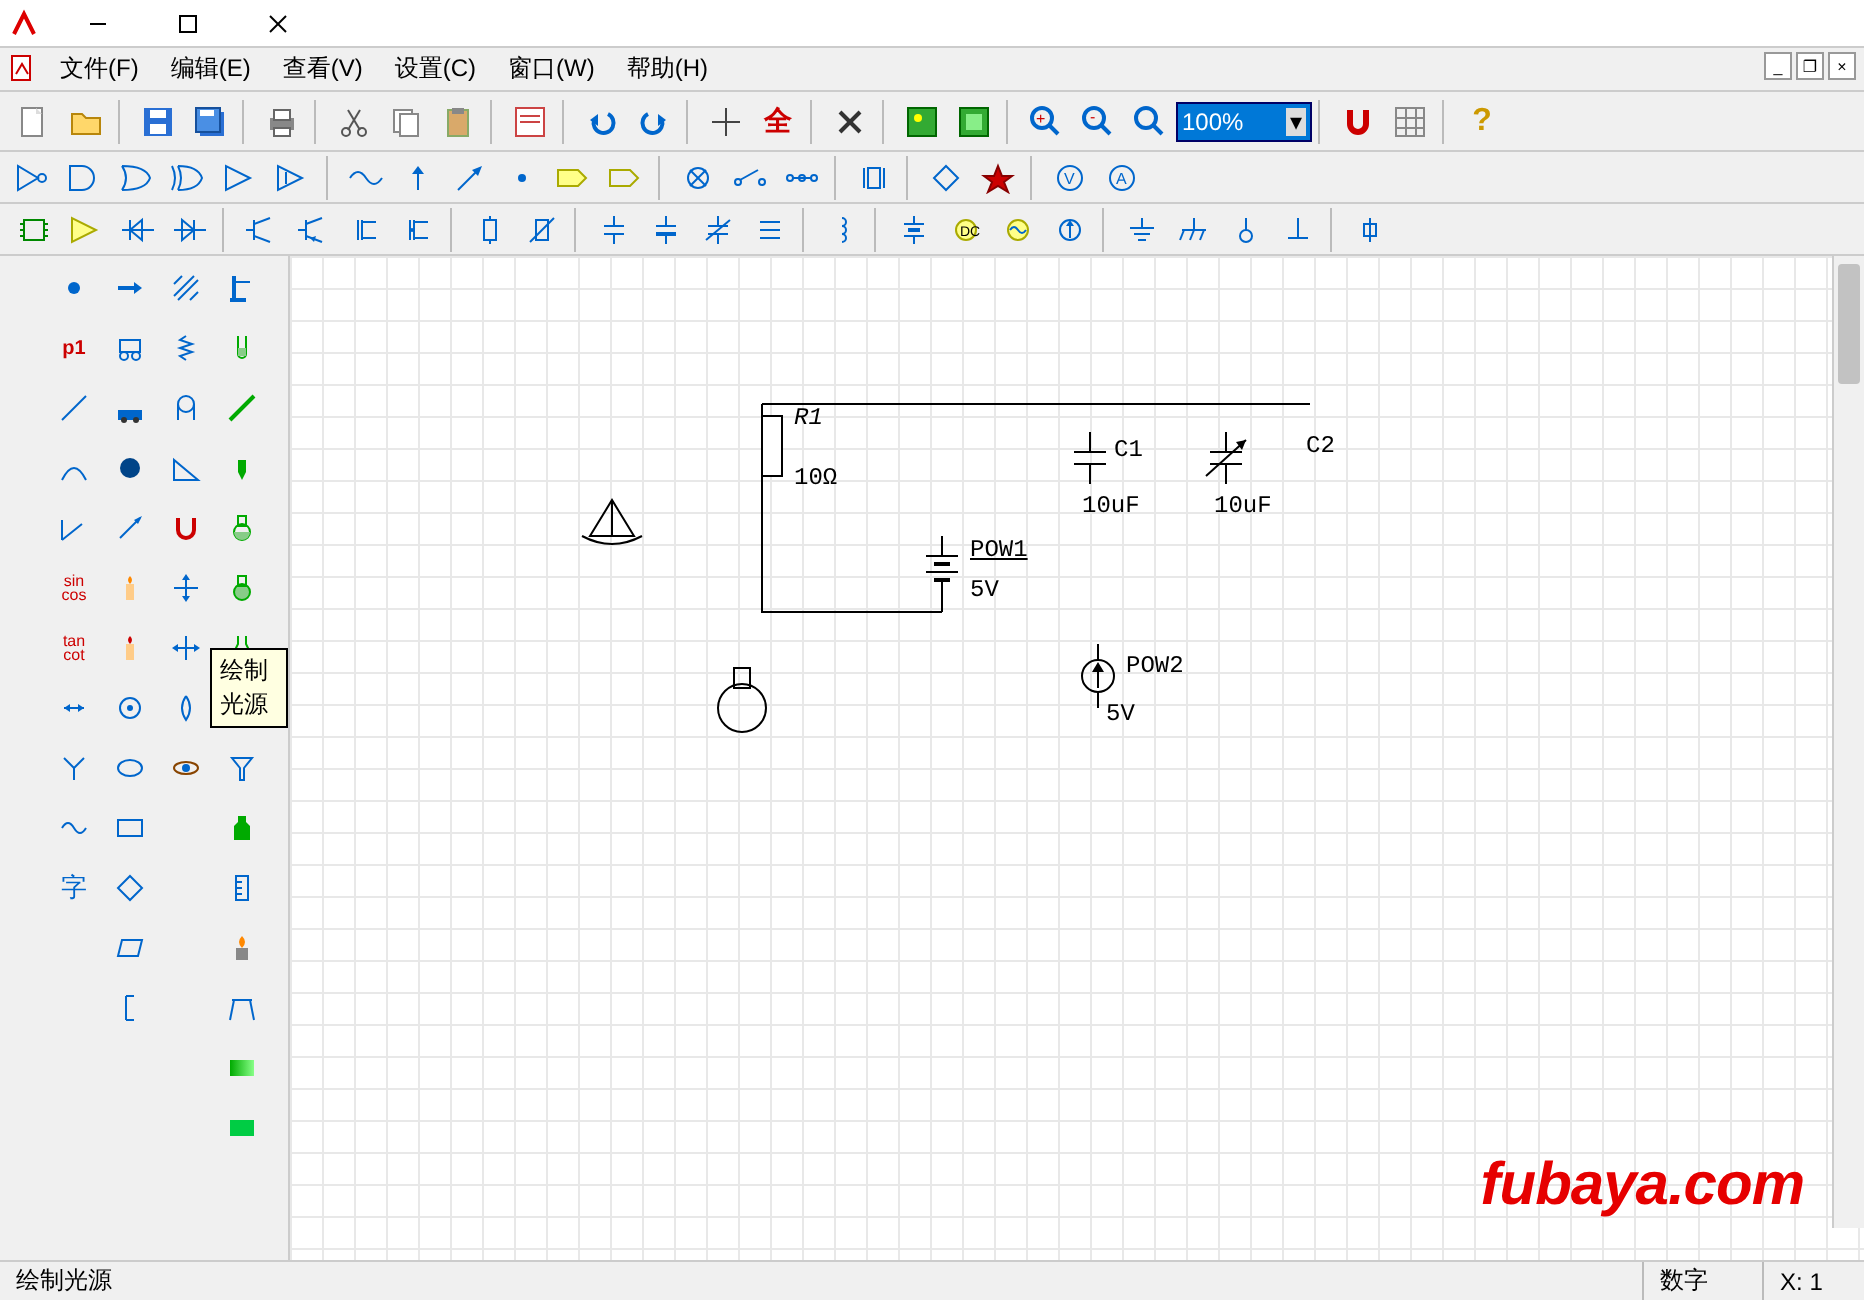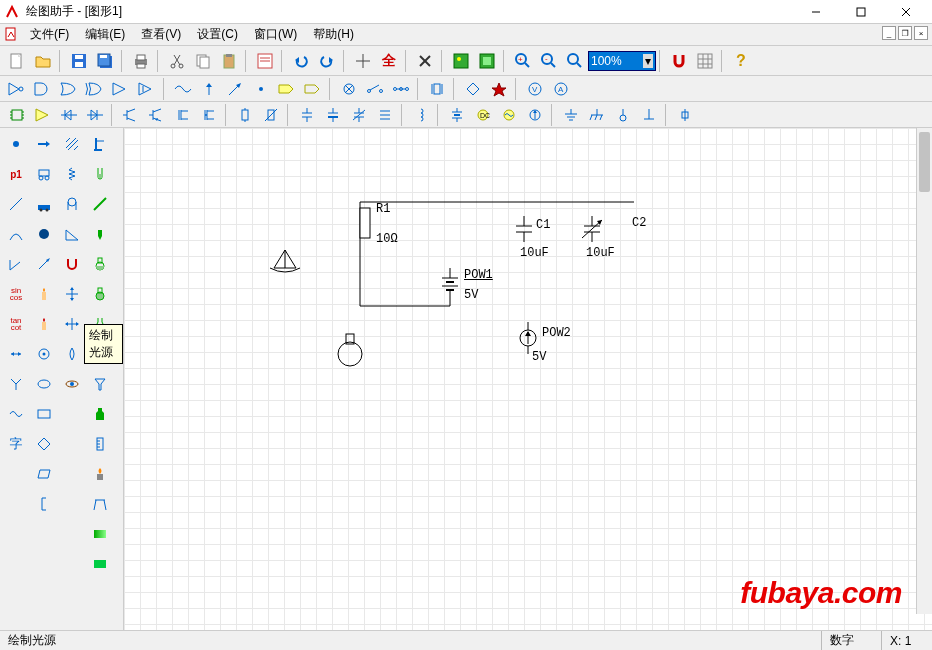--- a/index.html
+++ b/index.html
@@ -22,21 +22,21 @@
 
 .toolbar { background: #f0f0f0; border-bottom: 1px solid #ccc; display: flex; align-items: center; padding: 2px 4px; flex-wrap: nowrap; }
 .toolbar.row1 { height: 30px; }
 .toolbar.row2 { height: 26px; }
 .toolbar.row3 { height: 26px; }
 .tb-btn { width: 24px; height: 24px; display: flex; align-items: center; justify-content: center; cursor: pointer; margin: 0 1px; border: 1px solid transparent; }
 .tb-sep { width: 4px; height: 22px; border-left: 1px solid #bbb; margin: 0 3px; }
 .zoom-select { height: 20px; width: 68px; background: #0078d7; color: #fff; border: 1px solid #006; padding: 0 2px; font-size: 12px; display:flex; align-items:center; justify-content:space-between;}
 
 
-.main-area { display: flex; height: calc(650px - 24px - 22px - 30px - 26px - 26px - 20px); background: #fca5a5; }
+.main-area { display: flex; height: calc(650px - 24px - 22px - 30px - 26px - 26px - 20px); background: #fca5a5; margin-left: 21px; }
 .side-palette { width: 124px; background: #f0f0f0; border-right: 1px solid #ccc; display: flex; flex-wrap: wrap; align-content: flex-start; padding: 2px; position: relative; }
 .side-palette .pal-col { display: flex; flex-direction: column; gap: 2px; width: 28px; }
 .pal-btn { width: 26px; height: 26px; display: flex; align-items: center; justify-content: center; cursor: pointer; border: 1px solid transparent; margin: 1px; font-size: 14px;}
 
 
 .canvas-wrap { flex: 1; position: relative; overflow: hidden; }
 .canvas { position: absolute; inset: 0; background: #fff; 
   background-image: linear-gradient(#e8e8e8 1px, transparent 1px), linear-gradient(90deg, #e8e8e8 1px, transparent 1px);
   background-size: 16px 16px; }
 .scrollbar-v { position: absolute; right: 0; top: 0; bottom: 16px; width: 16px; background: #f0f0f0; border-left: 1px solid #ccc; }
@@ -57,21 +57,20 @@
 </style>
 </head>
 <body>
 
 <div class="titlebar">
   <span class="app-icon">
     <svg width="16" height="16">
         <path d="M3 13 L8 3 L13 13" stroke="#d00" stroke-width="2" fill="none"></path>
       </svg>
   </span>
-  <span class="title-text">绘图助手 - [图形1]</span>
   <div class="window-controls">
     <div>
         <svg width="10" height="10">
           <line x1="1" y1="5" x2="9" y2="5" stroke="#000"></line>
         </svg>
       </div>
     <div>
         <svg width="10" height="10">
           <rect x="1" y="1" width="8" height="8" stroke="#000" fill="none"></rect>
         </svg>
@@ -913,21 +912,21 @@
           <path d="M 146 140 Q 161 148 176 140"></path>
           <line x1="161" y1="122" x2="161" y2="140"></line>
         </g>
 
         <g stroke="#000" fill="none">
           <rect x="222" y="206" width="8" height="10"></rect>
           <circle cx="226" cy="226" r="12"></circle>
         </g>
       </svg>
 
-      <div class="comp-label" style="left:252px; top:74px;">R1</div>
+      <div class="comp-label" style="left:252px; top:74px;font-style:italic;">R1</div>
       <div class="comp-label" style="left:252px; top:104px;">10Ω</div>
       <div class="comp-label" style="left:412px; top:90px;">C1</div>
       <div class="comp-label" style="left:396px; top:118px;">10uF</div>
       <div class="comp-label" style="left:480px; top:88px;padding-left:28px;">C2</div>
       <div class="comp-label" style="left:462px; top:118px;">10uF</div>
       <div class="comp-label" style="left:340px; top:140px;text-decoration:underline;">POW1</div>
       <div class="comp-label" style="left:340px; top:160px;">5V</div>
       <div class="comp-label" style="left:418px; top:198px;">POW2</div>
       <div class="comp-label" style="left:408px; top:222px;">5V</div>
 

